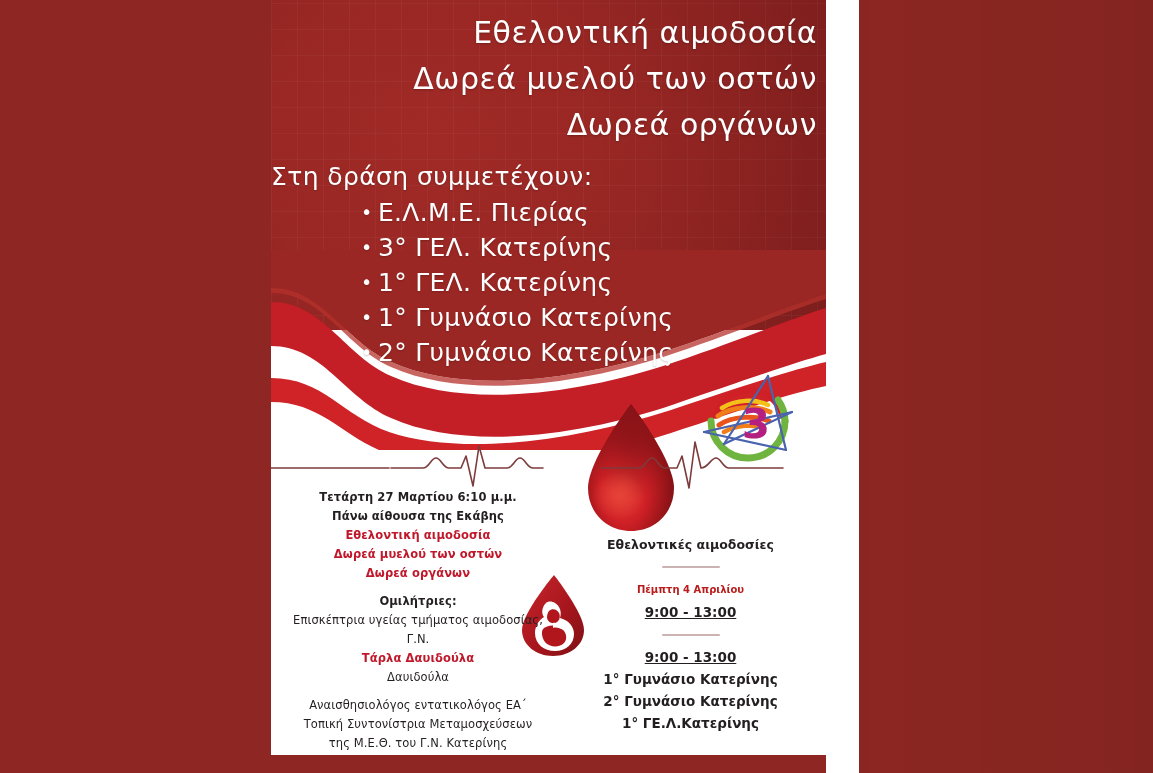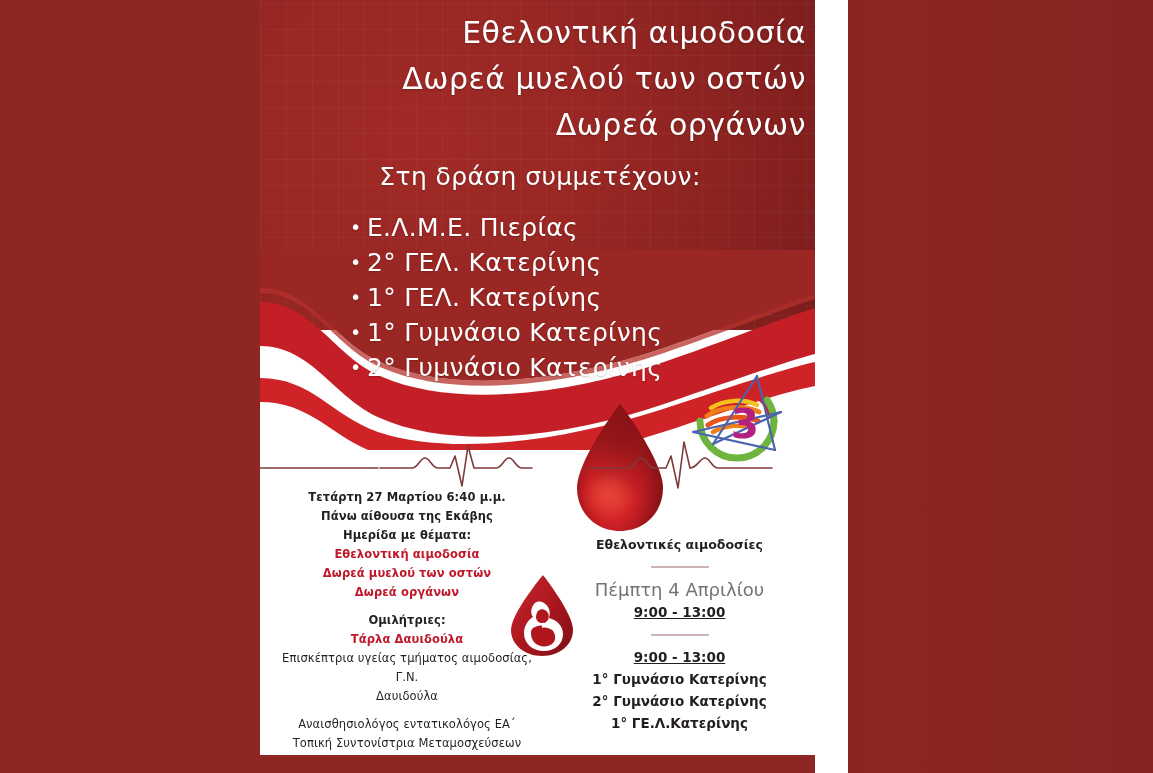--- a/index.html
+++ b/index.html
@@ -24,21 +24,21 @@
         rgba(0,0,0,0.00) 0%,
         rgba(0,0,0,0.00) 66%,
         rgba(0,0,0,0.06) 71%,
         rgba(0,0,0,0.02) 76%,
         rgba(0,0,0,0.07) 100%);
   }
 
   
   #poster {
     position: absolute;
-    left: 260px;
+    left: 271px;
     top: 0;
     width: 588px;
     height: 773px;
     overflow: hidden;
     background: #ffffff;
   }
 
   
   .red-field {
     position: absolute;
@@ -110,27 +110,26 @@
   .parti-block {
     position: absolute;
     left: 0;
     top: 160px;
     width: 100%;
     color: #ffffff;
     text-shadow: 0 1px 2px rgba(0,0,0,0.22);
   }
   .parti-head {
     display: block;
-    text-align: center;
     padding-right: 28px;
     font-size: 25px;
     line-height: 34px;
     letter-spacing: 0.4px;
   }
-  .parti-list { list-style: none; margin-top: 16px; padding-left: 90px; }
+  .parti-list { list-style: none; margin-top: 1px; padding-left: 90px; }
   .parti-list li {
     font-size: 25px;
     line-height: 35px;
     letter-spacing: 0.3px;
     white-space: nowrap;
   }
   .parti-list li::before {
     content: "\2022";
     display: inline-block;
     width: 17px;
@@ -175,23 +174,23 @@
   }
   .don-col .rule {
     width: 58px;
     height: 2px;
     margin: 11px auto 10px;
     background: #cbb3b3;
     border-radius: 1px;
   }
   .don-col .ddate {
     display: block;
-    font-size: 18px;
-    font-weight: normal;
-    color: #737373;
+    font-size: 10px;
+    font-weight: bold;
+    color: #b91c1c;
     line-height: 23px;
   }
   .don-col .dtime {
     display: block;
     font-size: 13.5px;
     font-weight: bold;
     line-height: 22px;
     text-decoration: underline;
   }
   .don-col .dplace {
@@ -237,21 +236,21 @@
     <div class="title-block">
       <span class="tl">Εθελοντική αιμοδοσία</span>
       <span class="tl">Δωρεά μυελού των οστών</span>
       <span class="tl">Δωρεά οργάνων</span>
     </div>
 
     <div class="parti-block">
       <span class="parti-head">Στη δράση συμμετέχουν:</span>
       <ul class="parti-list">
         <li>Ε.Λ.Μ.Ε. Πιερίας</li>
-        <li>2° ΓΕΛ. Κατερίνης</li>
+        <li>3° ΓΕΛ. Κατερίνης</li>
         <li>1° ΓΕΛ. Κατερίνης</li>
         <li>1° Γυμνάσιο Κατερίνης</li>
         <li>2° Γυμνάσιο Κατερίνης</li>
       </ul>
     </div>
 
     <div class="drop-main">
       <svg viewBox="0 0 130 145" width="130" height="145">
         <defs>
           <radialGradient id="gWhiteGlow" cx="50%" cy="62%" r="54%">
@@ -337,30 +336,29 @@
                  C36,28 32,28 30,30 Z" fill="#ffffff"></path>
         <path d="M33,38 C36,35 41,36 43,40 C45,44 43,49 39,50 C35,51 31,48 31,44
                  C31,42 32,39 33,38 Z" fill="#b0161c"></path>
         <path d="M27,56 C31,52 39,51 45,55 C51,59 52,67 47,71 C42,75 33,74 29,69
                  C26,65 25,59 27,56 Z" fill="#b0161c"></path>
         <path d="M37,50 C41,49 46,52 47,57 C44,55 40,54 37,55 Z" fill="#ffffff"></path>
       </svg>
     </div>
 
     <div class="info-col">
-      <span class="ln bold">Τετάρτη 27 Μαρτίου 6:40 μ.μ.</span>
+      <span class="ln bold">Τετάρτη 27 Μαρτίου 6:10 μ.μ.</span>
       <span class="ln bold">Πάνω αίθουσα της Εκάβης</span>
-      <span class="ln bold">Ημερίδα με θέματα:</span>
       <span class="ln red">Εθελοντική αιμοδοσία</span>
       <span class="ln red">Δωρεά μυελού των οστών</span>
       <span class="ln red">Δωρεά οργάνων</span>
       <div class="gap"></div>
       <span class="ln bold">Ομιλήτριες:</span>
+      <span class="ln reg">Επισκέπτρια υγείας τμήματος αιμοδοσίας, Γ.Ν.</span>
       <span class="ln red">Τάρλα Δαυιδούλα</span>
-      <span class="ln reg">Επισκέπτρια υγείας τμήματος αιμοδοσίας, Γ.Ν.</span>
       <span class="ln reg">Δαυιδούλα</span>
       <div class="gap"></div>
       <span class="ln reg">Αναισθησιολόγος εντατικολόγος ΕΑ΄</span>
       <span class="ln reg">Τοπική Συντονίστρια Μεταμοσχεύσεων</span>
       <span class="ln reg">της Μ.Ε.Θ. του Γ.Ν. Κατερίνης</span>
     </div>
 
     <div class="don-col">
       <span class="dhead">Εθελοντικές αιμοδοσίες</span>
       <div class="rule"></div>

